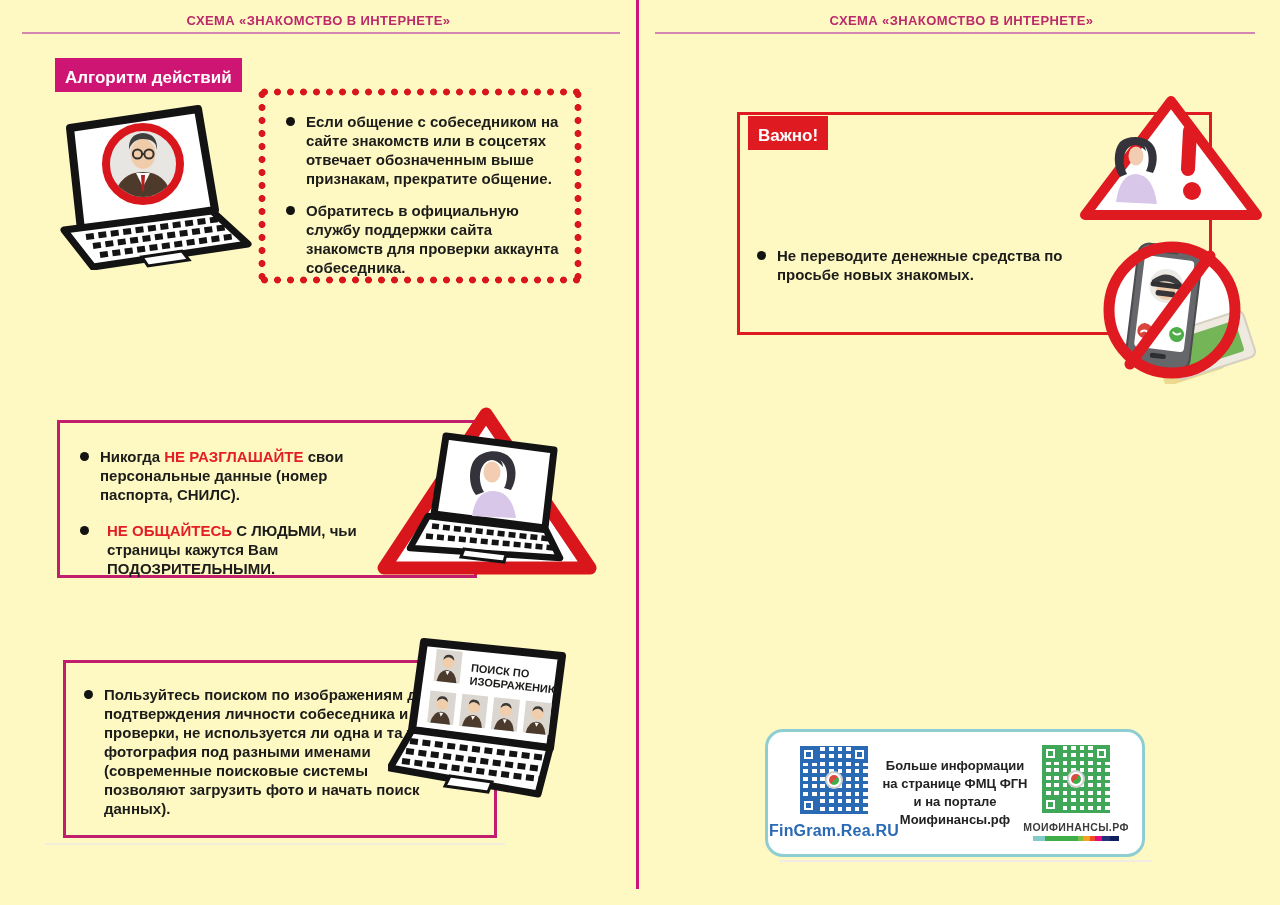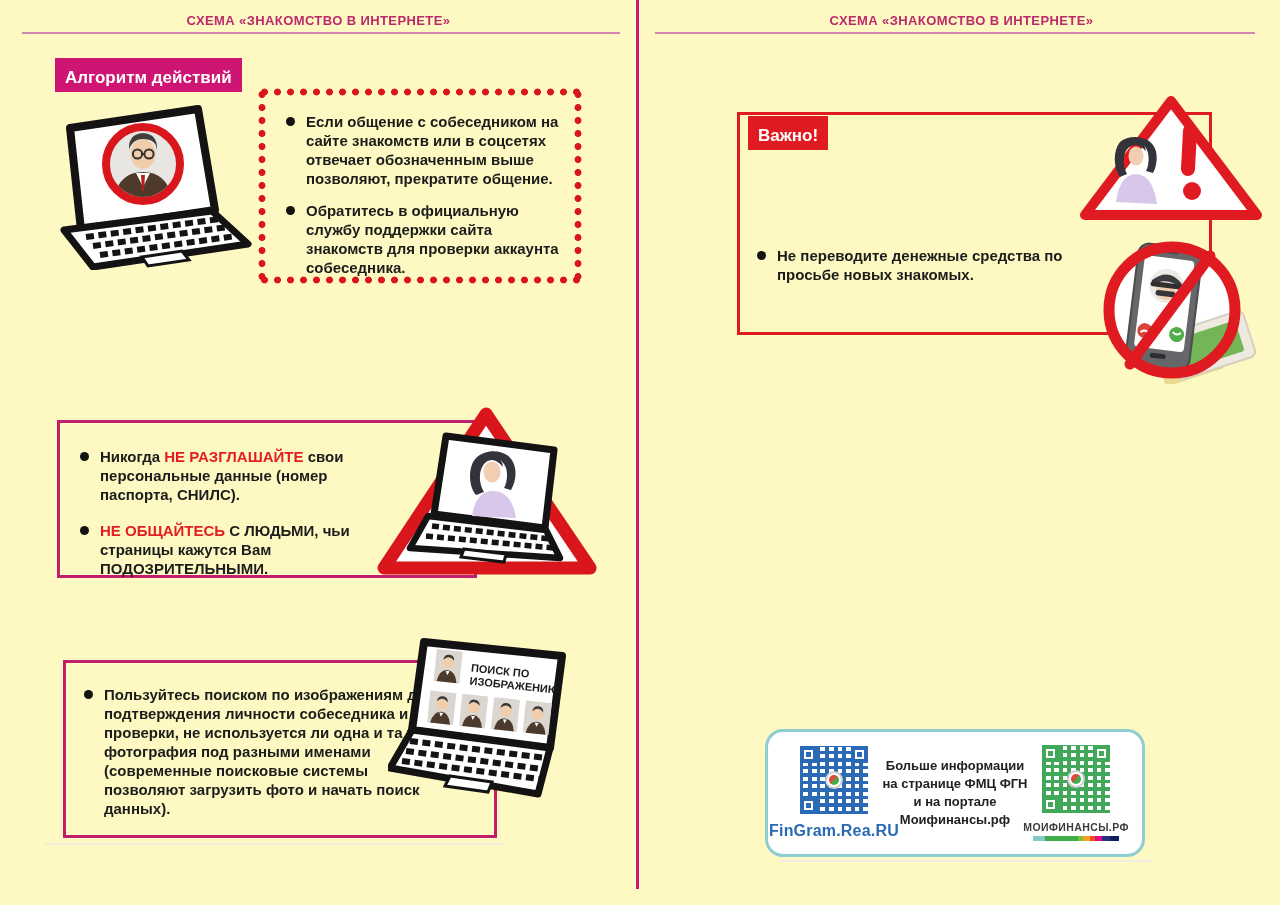--- a/index.html
+++ b/index.html
@@ -118,37 +118,37 @@
         <path d="M36 139 L170 121"></path>
           <path d="M43 148 L178 129"></path>
           <path d="M50 157 L186 138"></path>
       </g>
       <path d="M92 159 L132 153 L139 162 L98 168 Z" fill="#ffffff" stroke="#131313" stroke-width="3"></path>
     </svg>
 
     <div class="dotted-box" style="left:258px; top:88px; width:324px; height:196px; padding:24px 16px 0 28px;">
       <div class="bullet" style="margin-bottom:13px;">
         <span class="dot"></span>
-        <span class="btext" style="width:262px;">Если общение с собеседником на сайте знакомств или в соцсетях отвечает обозначенным выше позволяют, прекратите общение.</span>
+        <span class="btext" style="width:262px;">Если общение с собеседником на сайте знакомств или в соцсетях отвечает обозначенным выше признакам, прекратите общение.</span>
       </div>
       <div class="bullet">
         <span class="dot"></span>
         <span class="btext" style="width:262px;">Обратитесь в официальную службу поддержки сайта знакомств для проверки аккаунта собеседника.</span>
       </div>
     </div>
 
 
     <div class="outline-box" style="left:57px; top:420px; width:420px; height:158px; padding:24px 0 0 20px;">
       <div class="bullet" style="margin-bottom:17px;">
         <span class="dot"></span>
         <span class="btext" style="width:252px;"><span>Никогда </span><span class="red-em">НЕ РАЗГЛАШАЙТЕ</span><span> свои персональные данные (номер паспорта, СНИЛС).</span></span>
       </div>
       <div class="bullet">
         <span class="dot"></span>
-        <span class="btext" style="width:252px;"><span></span><span class="red-em">НЕ ОБЩАЙТЕСЬ</span><span> С ЛЮДЬМИ, чьи страницы кажутся Вам ПОДОЗРИТЕЛЬНЫМИ.</span></span>
+        <span class="btext" style="width:252px;margin-left:7px;"><span></span><span class="red-em">НЕ ОБЩАЙТЕСЬ</span><span> С ЛЮДЬМИ, чьи страницы кажутся Вам ПОДОЗРИТЕЛЬНЫМИ.</span></span>
       </div>
     </div>
 
     <svg class="abs" style="left:368px; top:398px;" width="232" height="198" viewBox="0 0 232 198">
       <path d="M118 16 L222 170 L16 170 Z" fill="#ffffff" stroke="#d9161b" stroke-width="13" stroke-linejoin="round"></path>
       <defs>
           <clipPath id="scr2">
             <path d="M78 38 L186 52 L177 130 L66 116 Z"></path>
           </clipPath>
         </defs>

